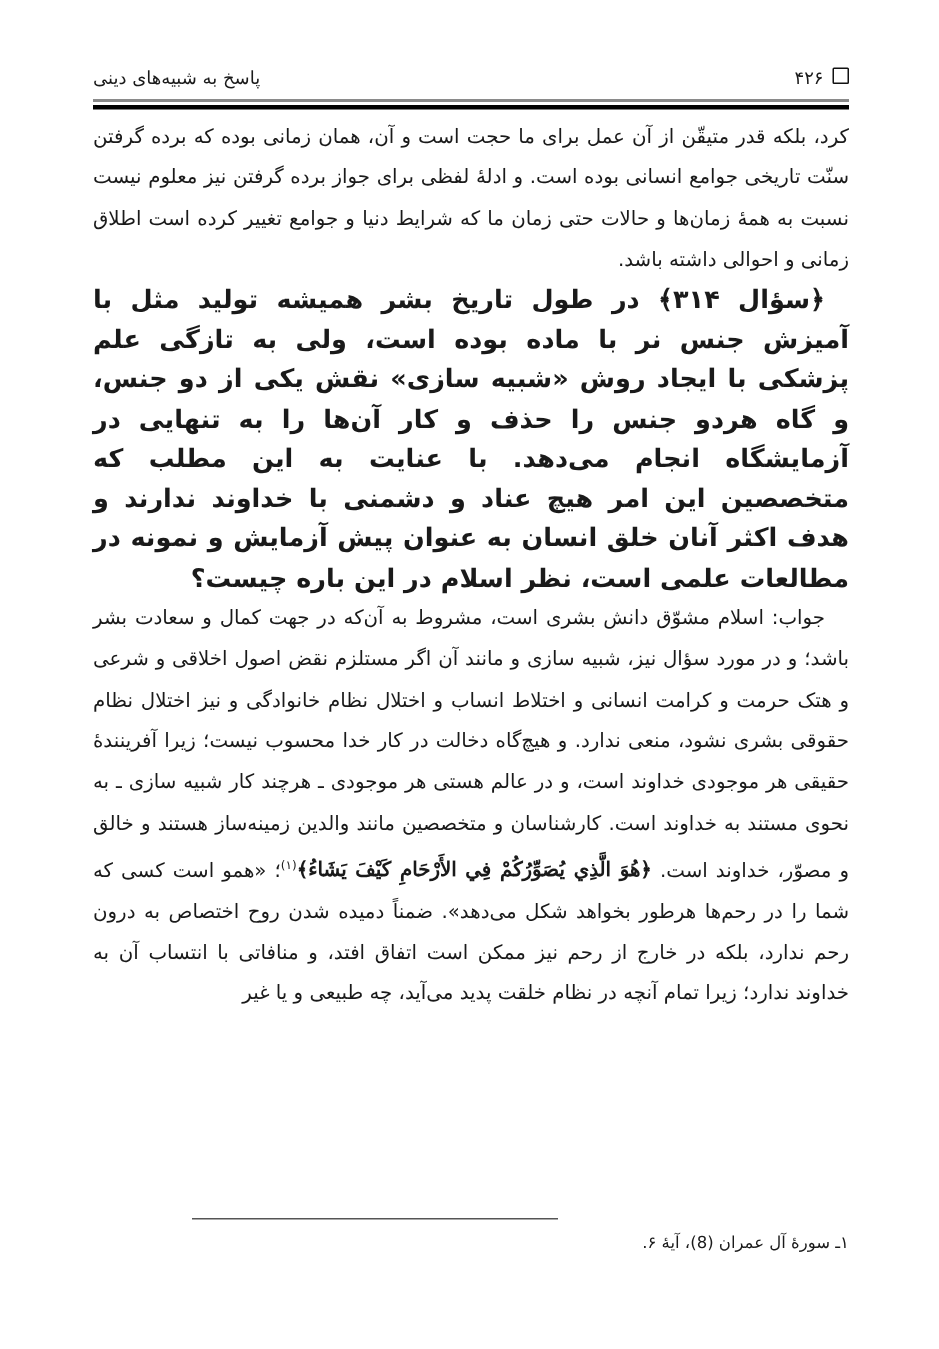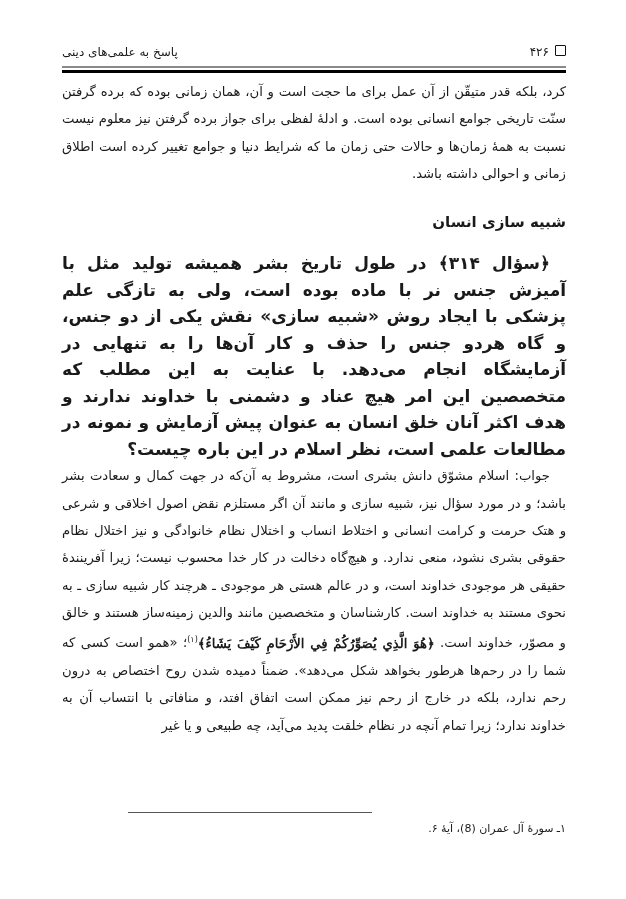--- a/index.html
+++ b/index.html
@@ -28,27 +28,26 @@
 </style>
 </head>
 <body>
 
 <div class="page">
   <div class="running-head">
     <span class="page-num">
       <span class="box-icon"></span>
       <span>۴۲۶</span>
     </span>
-    <span>پاسخ به علمی‌های دینی</span>
+    <span>پاسخ به شبیه‌های دینی</span>
   </div>
   <div class="rule-gray"></div>
   <div class="rule-black"></div>
 
   <div class="body">
     <p>کرد، بلکه قدر متیقّن از آن عمل برای ما حجت است و آن، همان زمانی بوده که برده گرفتن سنّت تاریخی جوامع انسانی بوده است. و ادلهٔ لفظی برای جواز برده گرفتن نیز معلوم نیست نسبت به همهٔ زمان‌ها و حالات حتی زمان ما که شرایط دنیا و جوامع تغییر کرده است اطلاق زمانی و احوالی داشته باشد.</p>
-    <p class="heading">شبیه سازی انسان</p>
     <p class="question indent"><span>﴿سؤال ۳۱۴﴾</span><span> در طول تاریخ بشر همیشه تولید مثل با آمیزش جنس نر با ماده بوده است، ولی به تازگی علم پزشکی با ایجاد روش «شبیه سازی» نقش یکی از دو جنس، و گاه هردو جنس را حذف و کار آن‌ها را به تنهایی در آزمایشگاه انجام می‌دهد. با عنایت به این مطلب که متخصصین این امر هیچ عناد و دشمنی با خداوند ندارند و هدف اکثر آنان خلق انسان به عنوان پیش آزمایش و نمونه در مطالعات علمی است، نظر اسلام در این باره چیست؟</span></p>
     <p class="indent"><span class="answer-label">جواب:</span><span> اسلام مشوّق دانش بشری است، مشروط به آن‌که در جهت کمال و سعادت بشر باشد؛ و در مورد سؤال نیز، شبیه سازی و مانند آن اگر مستلزم نقض اصول اخلاقی و شرعی و هتک حرمت و کرامت انسانی و اختلاط انساب و اختلال نظام خانوادگی و نیز اختلال نظام حقوقی بشری نشود، منعی ندارد. و هیچ‌گاه دخالت در کار خدا محسوب نیست؛ زیرا آفرینندهٔ حقیقی هر موجودی خداوند است، و در عالم هستی هر موجودی ـ هرچند کار شبیه سازی ـ به نحوی مستند به خداوند است. کارشناسان و متخصصین مانند والدین زمینه‌ساز هستند و خالق و مصوّر، خداوند است. </span><span class="quran">﴿هُوَ الَّذِي يُصَوِّرُكُمْ فِي الأَرْحَامِ كَيْفَ يَشَاءُ﴾</span><sup>(۱)</sup><span>؛ «همو است کسی که شما را در رحم‌ها هرطور بخواهد شکل می‌دهد». ضمناً دمیده شدن روح اختصاص به درون رحم ندارد، بلکه در خارج از رحم نیز ممکن است اتفاق افتد، و منافاتی با انتساب آن به خداوند ندارد؛ زیرا تمام آنچه در نظام خلقت پدید می‌آید، چه طبیعی و یا غیر</span></p>
   </div>
 
   <div class="footnote">۱ـ سورهٔ آل عمران (8)، آیهٔ ۶.</div>
 </div>
 <div class="fn-rule"></div>
 
 </body></html>

